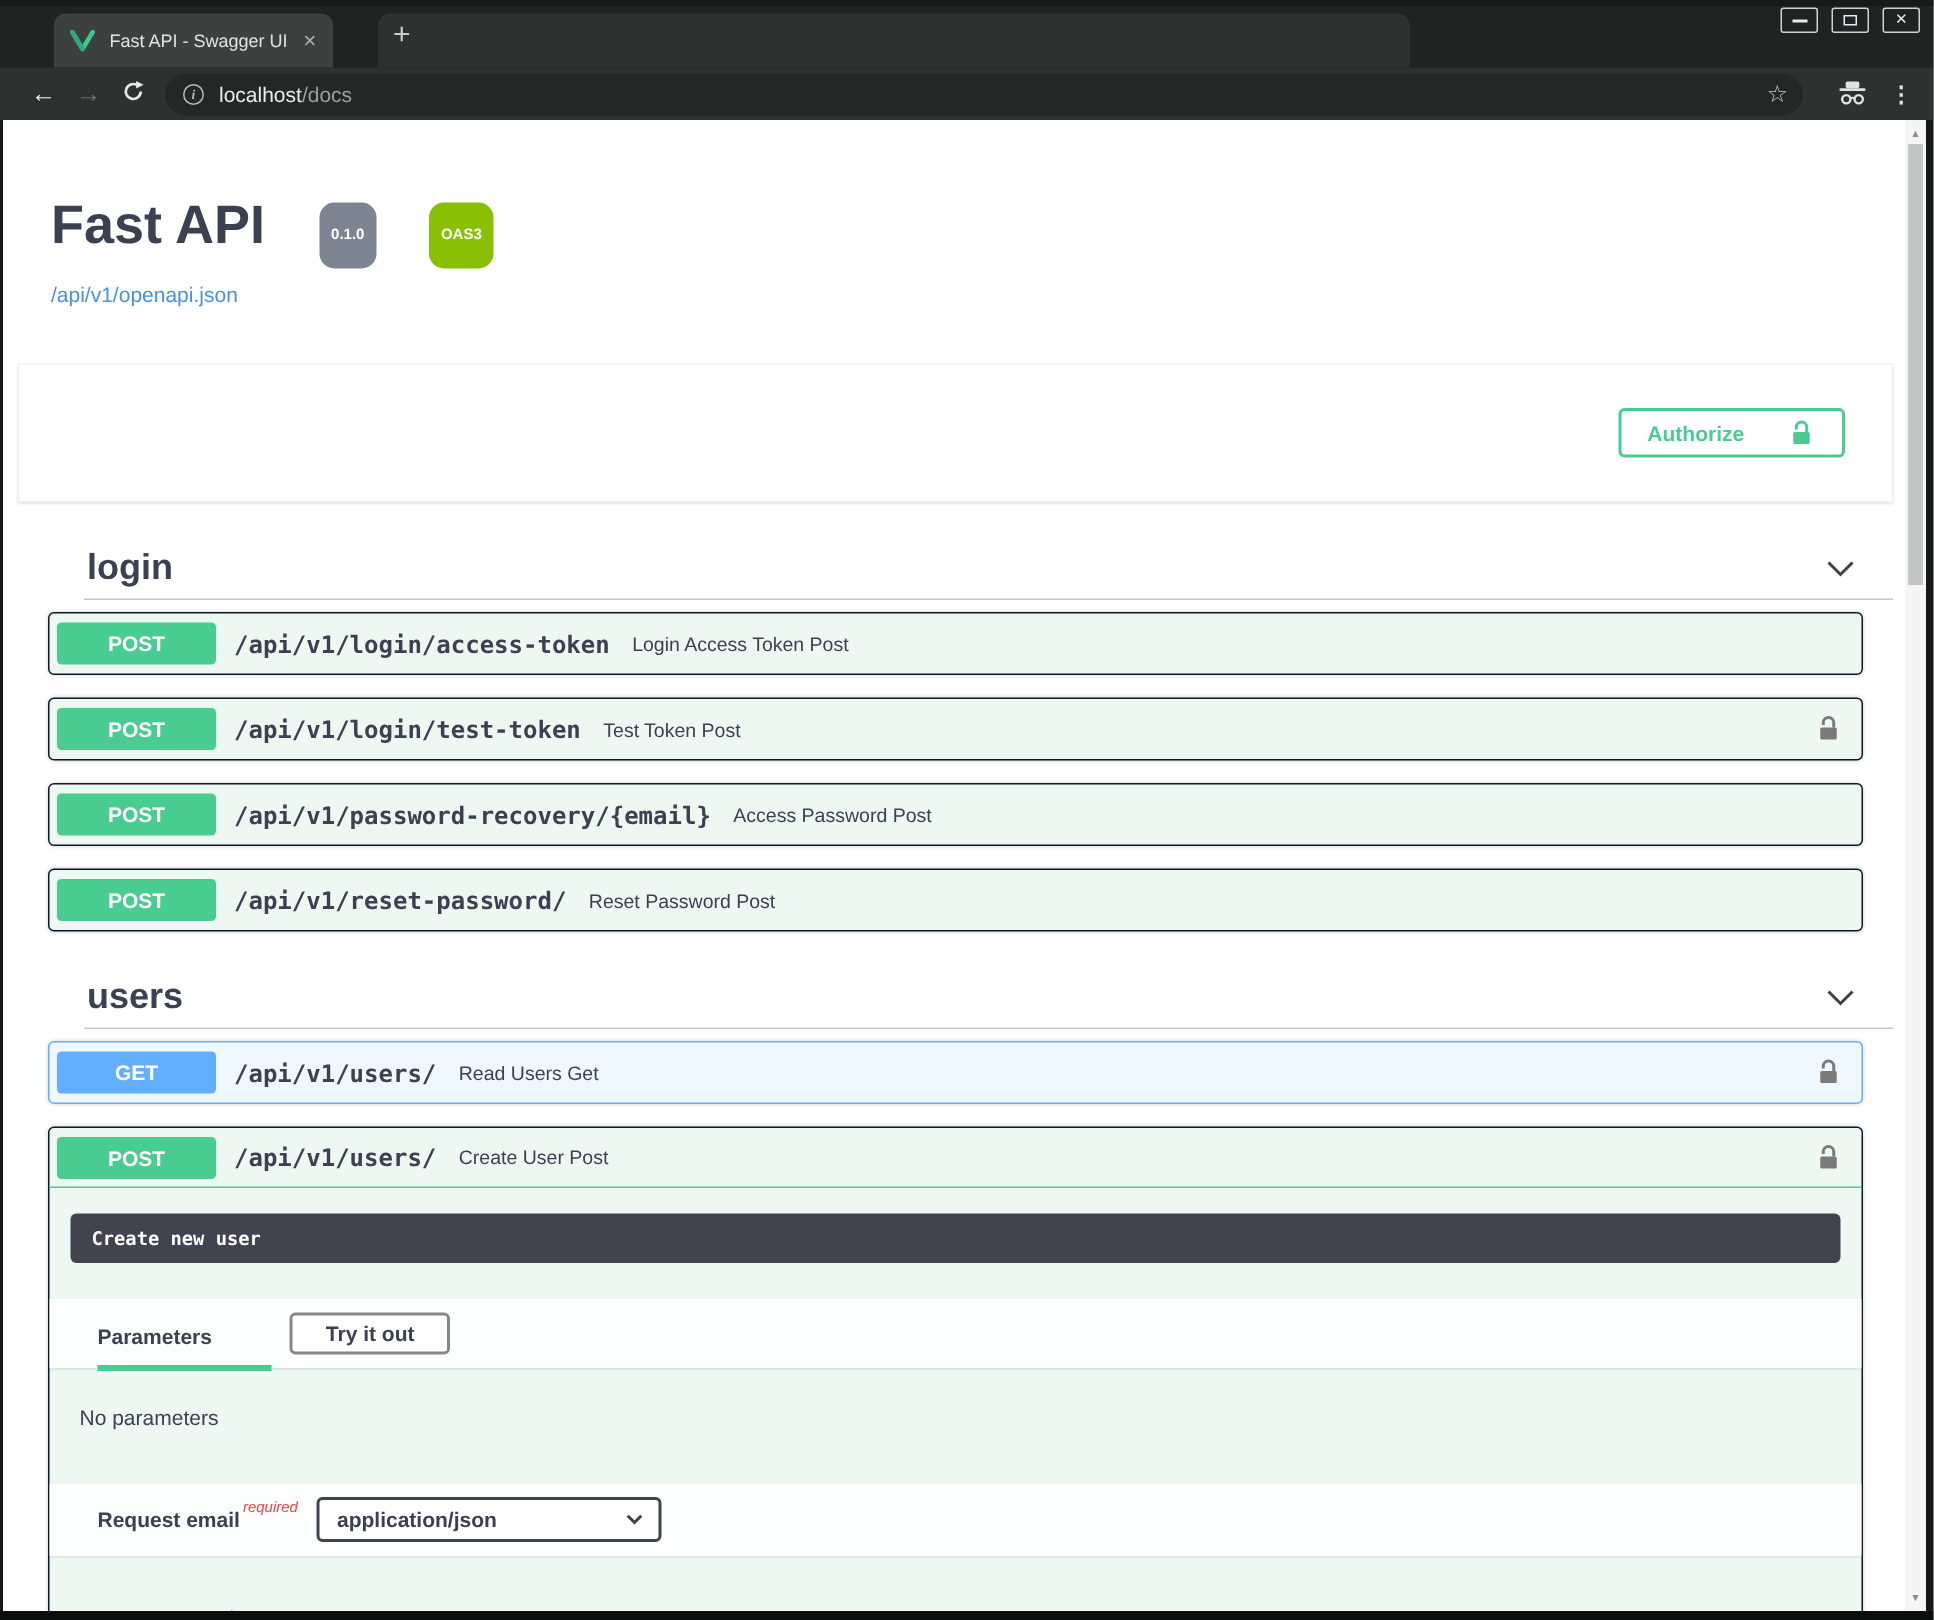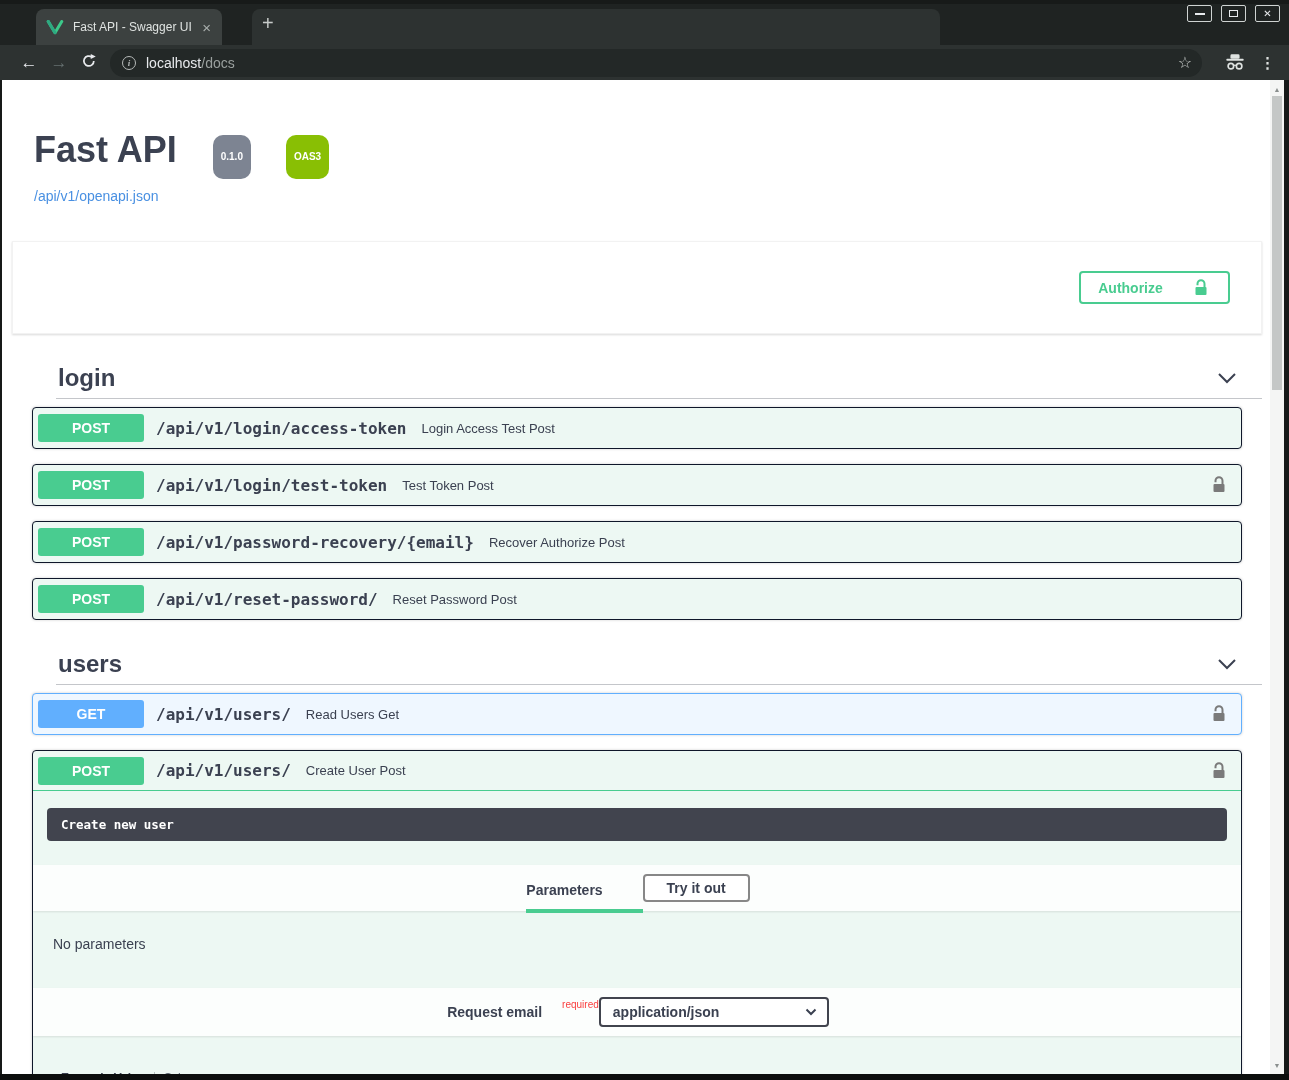--- a/index.html
+++ b/index.html
@@ -66,27 +66,27 @@
   .opblock-summary { display:flex; align-items:center; height:40px; padding:0 12px 0 5px; }
   .opblock.is-open > .opblock-summary { border-bottom:1px solid #49cc90; }
   .method-badge { width:106px; height:28px; border-radius:3px; background:#49cc90; color:#fff; font-size:14px; font-weight:bold; display:flex; align-items:center; justify-content:center; }
   .method-badge.get { background:#61affe;text-align:center; }
   .ep-path { margin-left:12px; font-family:"DejaVu Sans Mono","Liberation Mono",monospace; font-weight:bold; font-size:16px; color:#3b4151; }
   .ep-desc { margin-left:15px; font-size:13px; color:#3b4151; }
   .lock-btn { margin-left:auto; color:#7a7a7a; display:flex; }
 
   .opblock-body { padding-bottom:20px; }
   .op-description { margin:17px 14px 0; background:#41444e; border-radius:4px; color:#fff; font-family:"DejaVu Sans Mono","Liberation Mono",monospace; font-size:12.5px; font-weight:bold; padding:9px 14px; }
-  .section-header { display:flex; align-items:center; justify-content:center; background:rgba(255,255,255,.8); box-shadow:0 1px 2px rgba(0,0,0,.1); padding:9px 20px 9px 22px; margin-top:24px; min-height:46px; }
+  .section-header { display:flex; align-items:center; justify-content:flex-start; background:rgba(255,255,255,.8); box-shadow:0 1px 2px rgba(0,0,0,.1); padding:9px 20px 9px 32px; margin-top:24px; min-height:46px;gap:12px; }
   .param-tab { font-size:14px; font-weight:bold; color:#3b4151; line-height:28px; padding:0 40px 5px 0; border-bottom:4px solid #49cc90; margin-bottom:-13px; }
   .tryout-btn { width:107px; height:28px; background:#fff; border:2px solid #878787; border-radius:4px; font-size:14px; font-weight:bold; color:#3b4151; display:flex; align-items:center; justify-content:center; }
   .no-params { padding:25px 0 12px 20px; font-size:14px; color:#3b4151; }
   .rb-left { display:flex; align-items:flex-start; }
   .rb-title { font-size:14px; font-weight:bold; color:#3b4151; line-height:30px; }
-  .rb-required { font-size:10px; color:#f93e3e; margin-left:20px; margin-top:2px; }
+  .rb-required { font-size:10px; color:#f93e3e; margin-left:2px; margin-top:2px;font-style:italic; }
   .media-select { width:230px; height:30px; background:#fff; border:2px solid #41444e; border-radius:4px; display:flex; align-items:center; justify-content:space-between; padding:0 10px 0 12px; font-size:14px; font-weight:bold; color:#3b4151; }
   .model-example { margin:35px 14px 0; }
   .example-tabs { display:flex; align-items:center; margin-left:14px; font-size:12px; }
   .tab-example { font-weight:bold; color:#3b4151; }
   .tab-divider { width:1px; height:13px; background:rgba(59,65,81,.3); margin:0 9px; }
   .tab-schema { color:#59616e; }
 </style>
 </head>
 <body>
 
@@ -172,41 +172,41 @@
           <span class="tag-name">login</span>
           <svg width="20" height="12" viewBox="0 0 20 12">
             <path d="M2 2 L10 10 L18 2" fill="none" stroke="#3b4151" stroke-width="2"></path>
           </svg>
         </div>
         <div class="endpoints">
           <div class="opblock">
             <div class="opblock-summary">
               <span class="method-badge">POST</span>
               <span class="ep-path">/api/v1/login/access-token</span>
-              <span class="ep-desc">Login Access Test Post</span>
+              <span class="ep-desc">Login Access Token Post</span>
             </div>
           </div>
           <div class="opblock">
             <div class="opblock-summary">
               <span class="method-badge">POST</span>
               <span class="ep-path">/api/v1/login/test-token</span>
               <span class="ep-desc">Test Token Post</span>
               <span class="lock-btn">
                 <svg width="20" height="20" viewBox="0 0 20 20">
                     <rect x="4.5" y="9" width="11" height="8" rx="1" fill="currentColor"></rect>
                     <path d="M13.5 9 V5.8 a3.5 3.5 0 0 0 -7 0 V7.3" fill="none" stroke="currentColor" stroke-width="2"></path>
                   </svg>
               </span>
             </div>
           </div>
           <div class="opblock">
             <div class="opblock-summary">
               <span class="method-badge">POST</span>
               <span class="ep-path">/api/v1/password-recovery/{email}</span>
-              <span class="ep-desc">Recover Authorize Post</span>
+              <span class="ep-desc">Access Password Post</span>
             </div>
           </div>
           <div class="opblock">
             <div class="opblock-summary">
               <span class="method-badge">POST</span>
               <span class="ep-path">/api/v1/reset-password/</span>
               <span class="ep-desc">Reset Password Post</span>
             </div>
           </div>
         </div>

